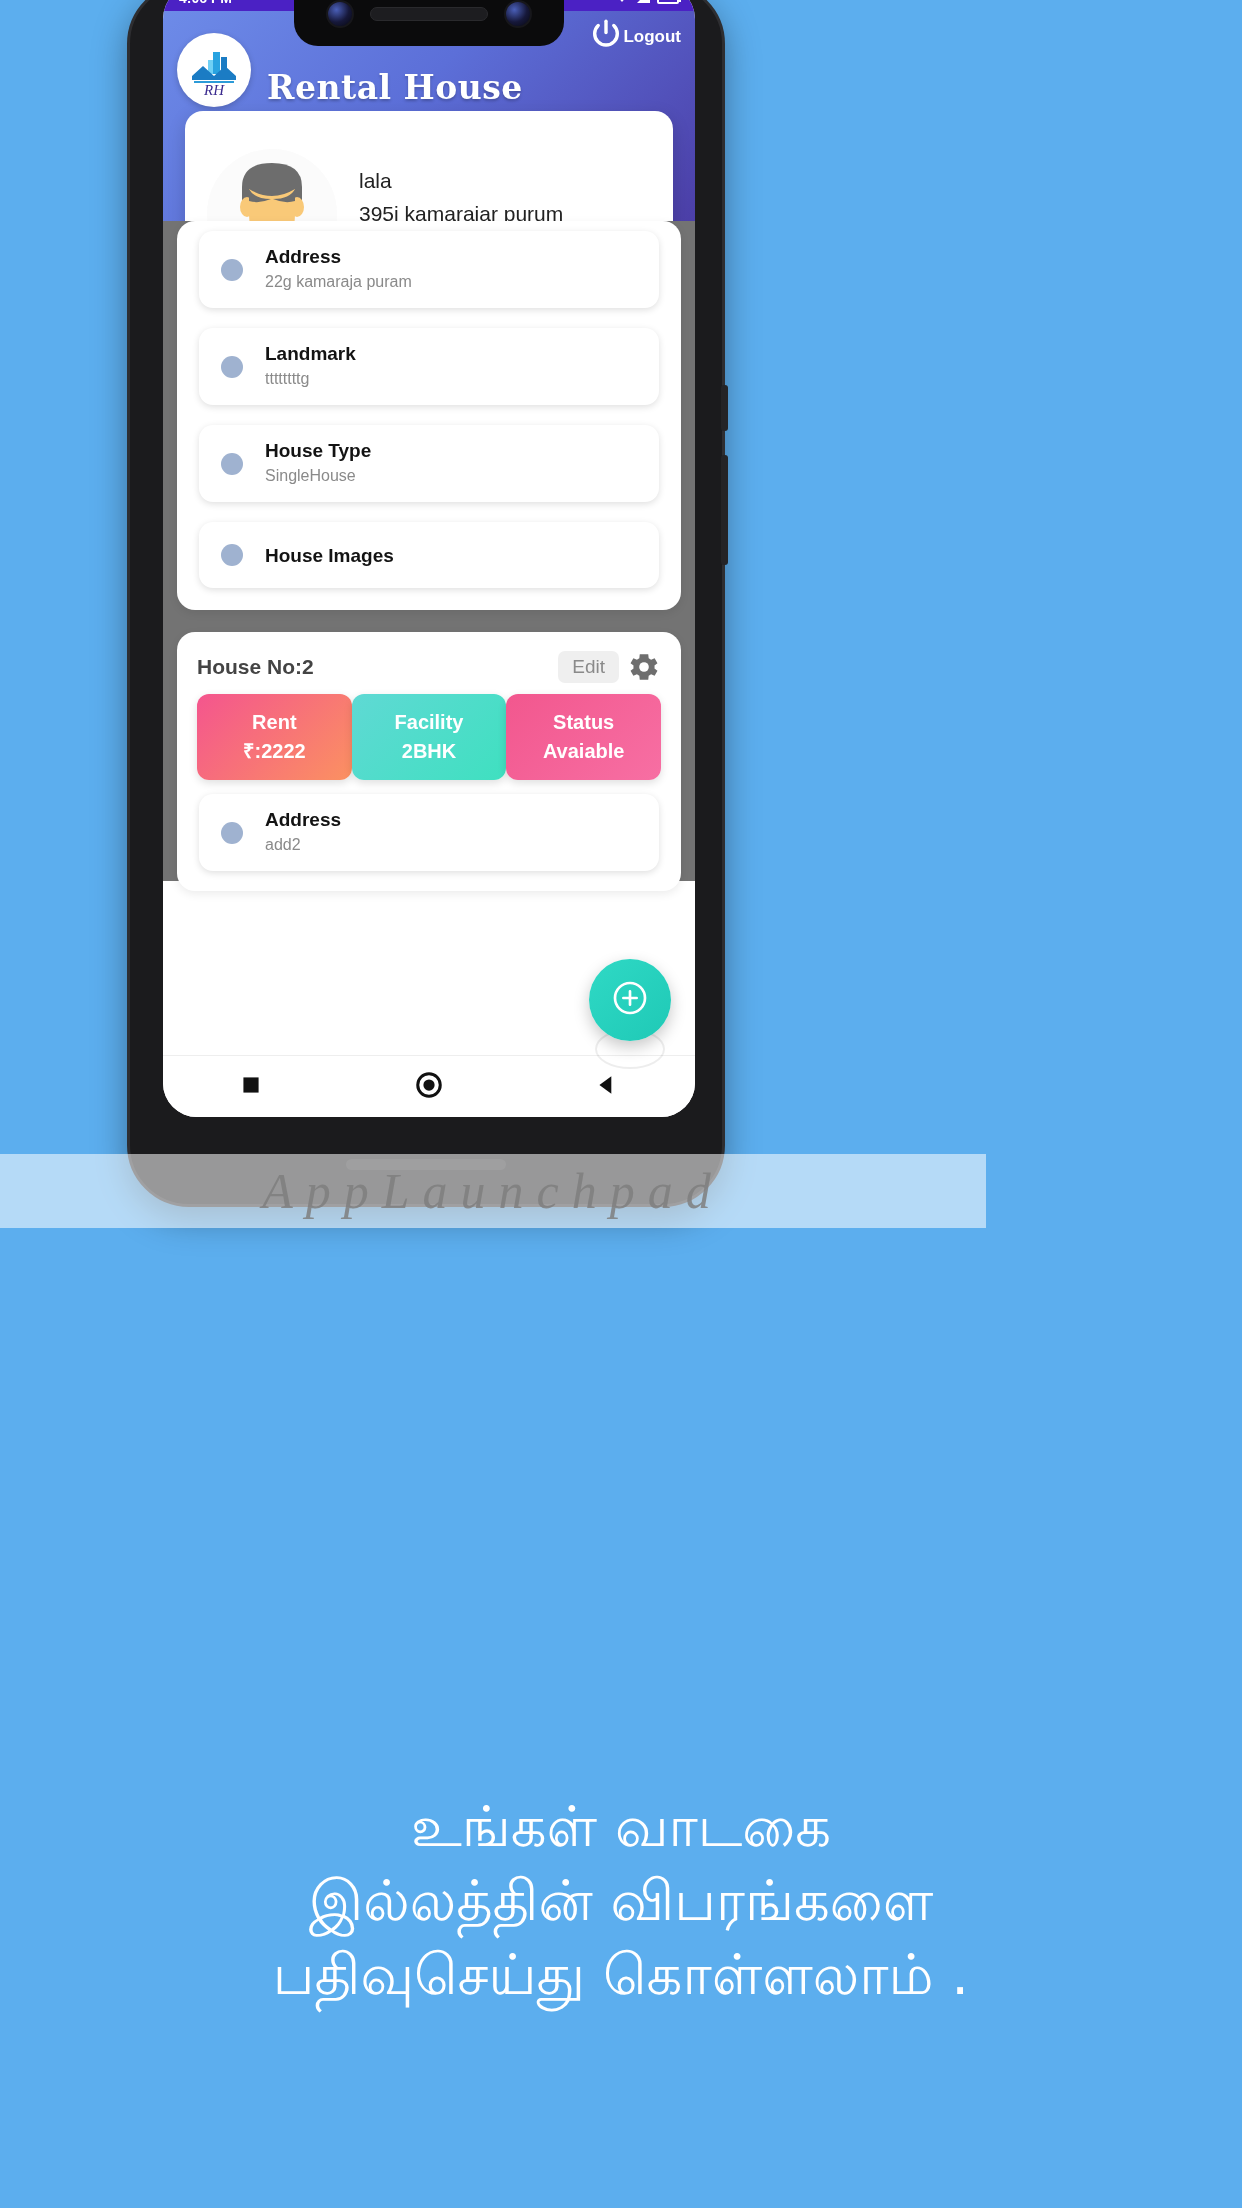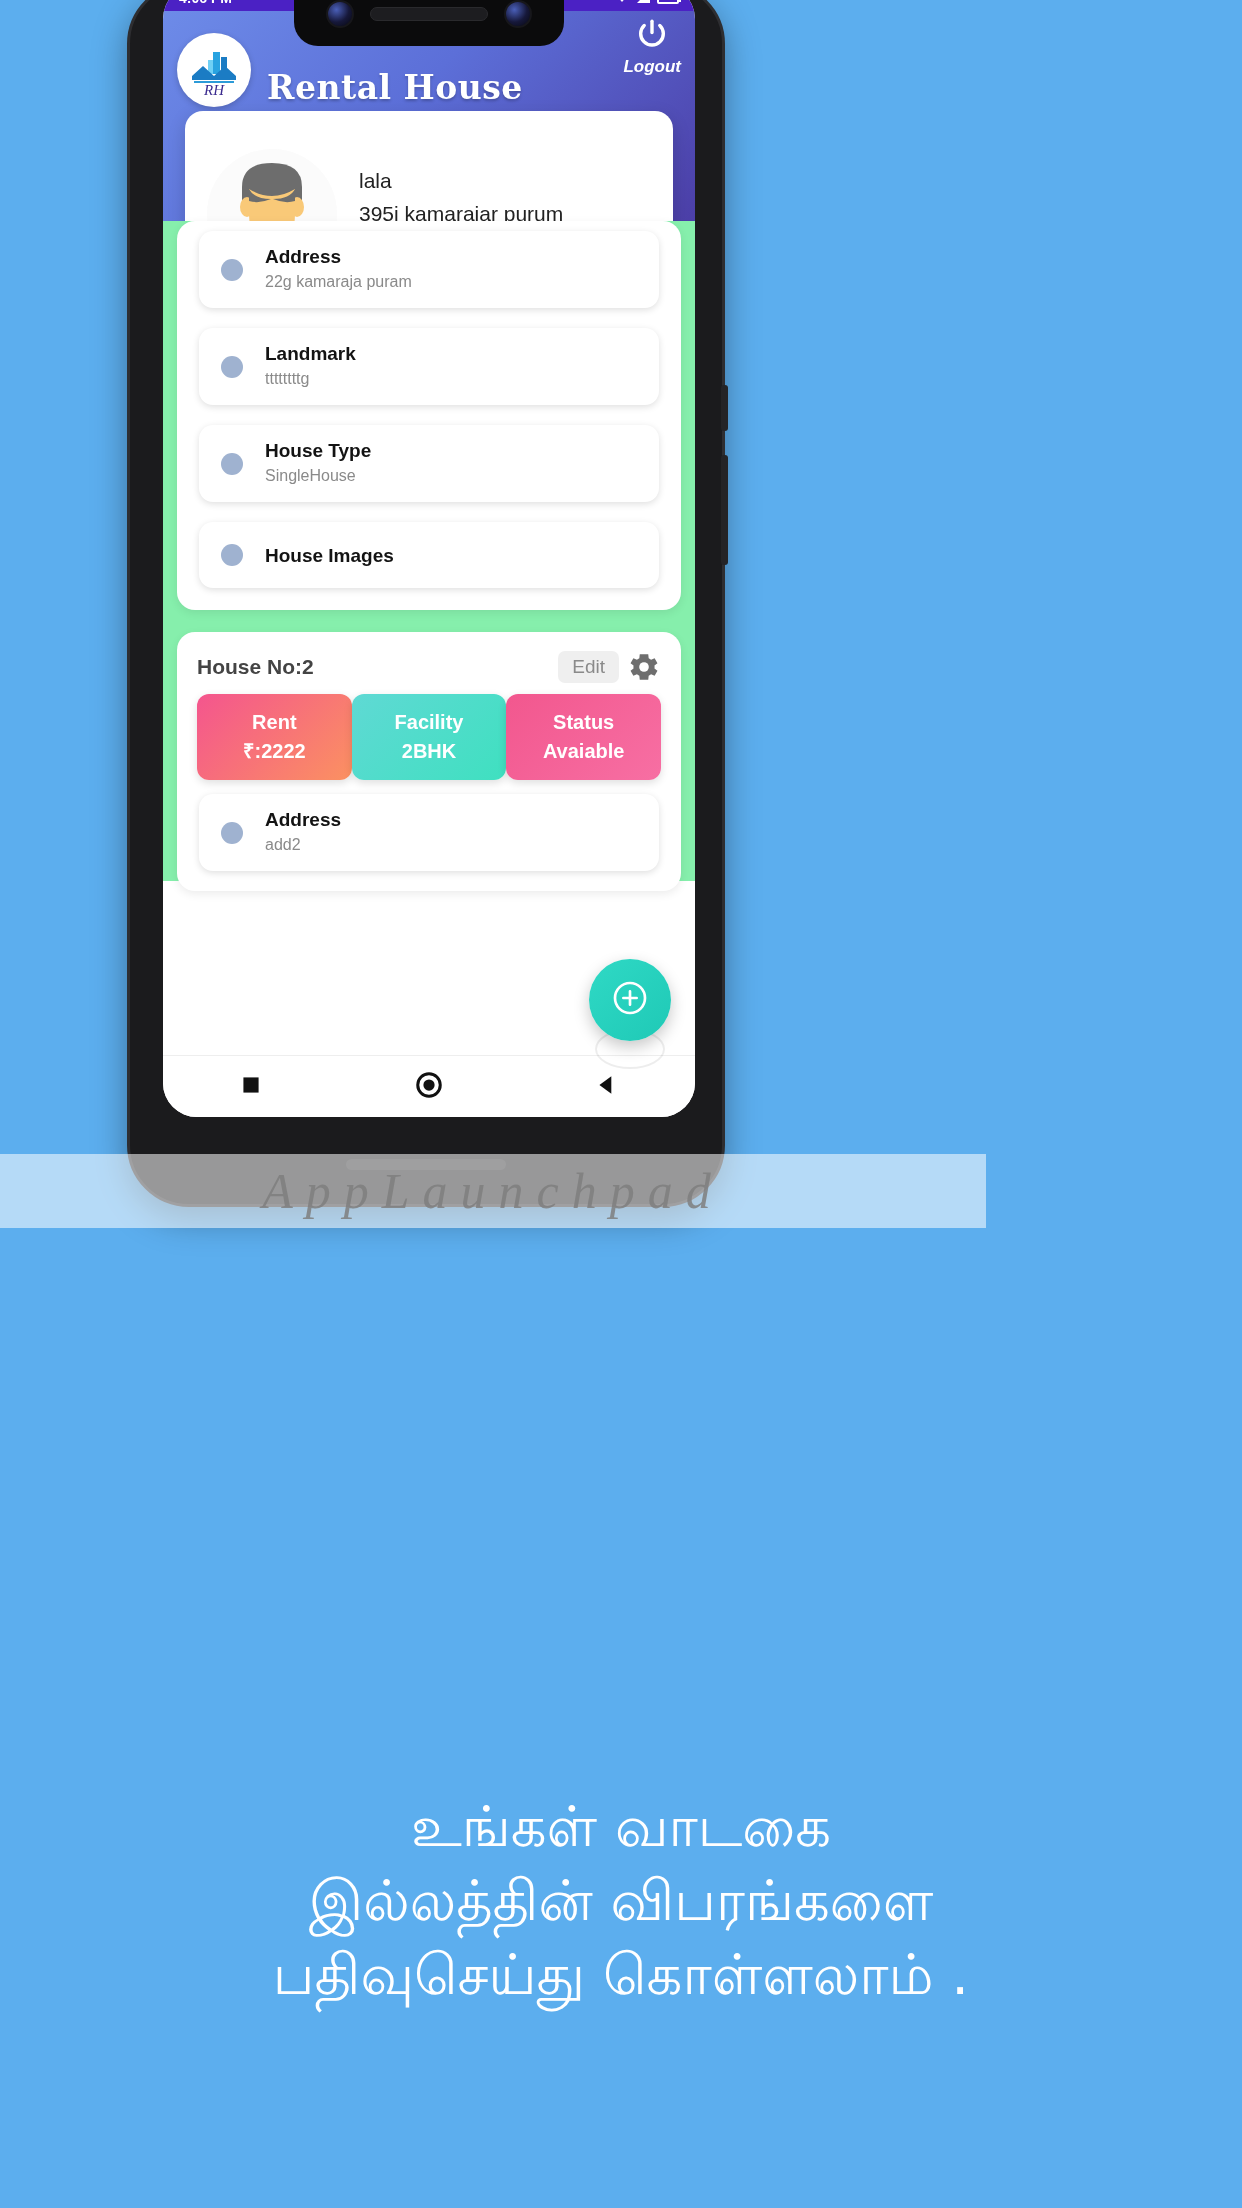--- a/index.html
+++ b/index.html
@@ -64,40 +64,40 @@
     display:flex;align-items:center;justify-content:center;flex:none;
     box-shadow:0 2px 6px rgba(0,0,0,.2);
   }
   #app-title{
     color:#fff;font-size:33px;font-weight:bold;margin-left:16px;
     font-family:"DejaVu Serif", serif;letter-spacing:.5px;
     text-shadow:0 2px 3px rgba(0,0,0,.25);
   }
   #logout-wrap{
     position:absolute;right:14px;top:6px;
-    display:flex;flex-direction:column;align-items:center;color:#fff;font-style:italic;
+    display:flex;flex-direction:row;align-items:center;color:#fff;
   }
   #logout-label{font-size:17px;font-weight:bold;margin-top:2px;}
 
   
   #profile-card{
     position:absolute;left:22px;top:100px;width:488px;height:205px;
     background:#fff;border-radius:18px;
     box-shadow:0 6px 18px rgba(0,0,0,.16);
     display:flex;align-items:center;padding:0 22px;
   }
   #avatar{width:130px;height:130px;border-radius:50%;overflow:hidden;flex:none;background:#fbfbfb;}
   #profile-text{margin-left:22px;color:#222;}
   #profile-text div{font-size:21px;line-height:33px;}
   #phone-row{display:flex;align-items:center;gap:0;}
   #phone-redaction{display:inline-block;width:62px;height:17px;background:#6FAEE4;border-radius:9px;margin:0 4px;}
 
   
   #scroll-body{
-    position:absolute;left:0;top:236px;width:532px;height:660px;background:#86efac;
+    position:absolute;left:0;top:236px;width:532px;height:660px;background:#737373;
   }
 
   .house-card{
     background:#fff;border-radius:18px;margin:0 14px 22px 14px;
     box-shadow:0 3px 10px rgba(0,0,0,.08);padding:14px 12px 16px 12px;
   }
   .detail-row{
     background:#fff;border-radius:14px;
     box-shadow:0 2px 7px rgba(0,0,0,.13);
     margin:0 10px 20px 10px;padding:13px 12px;

